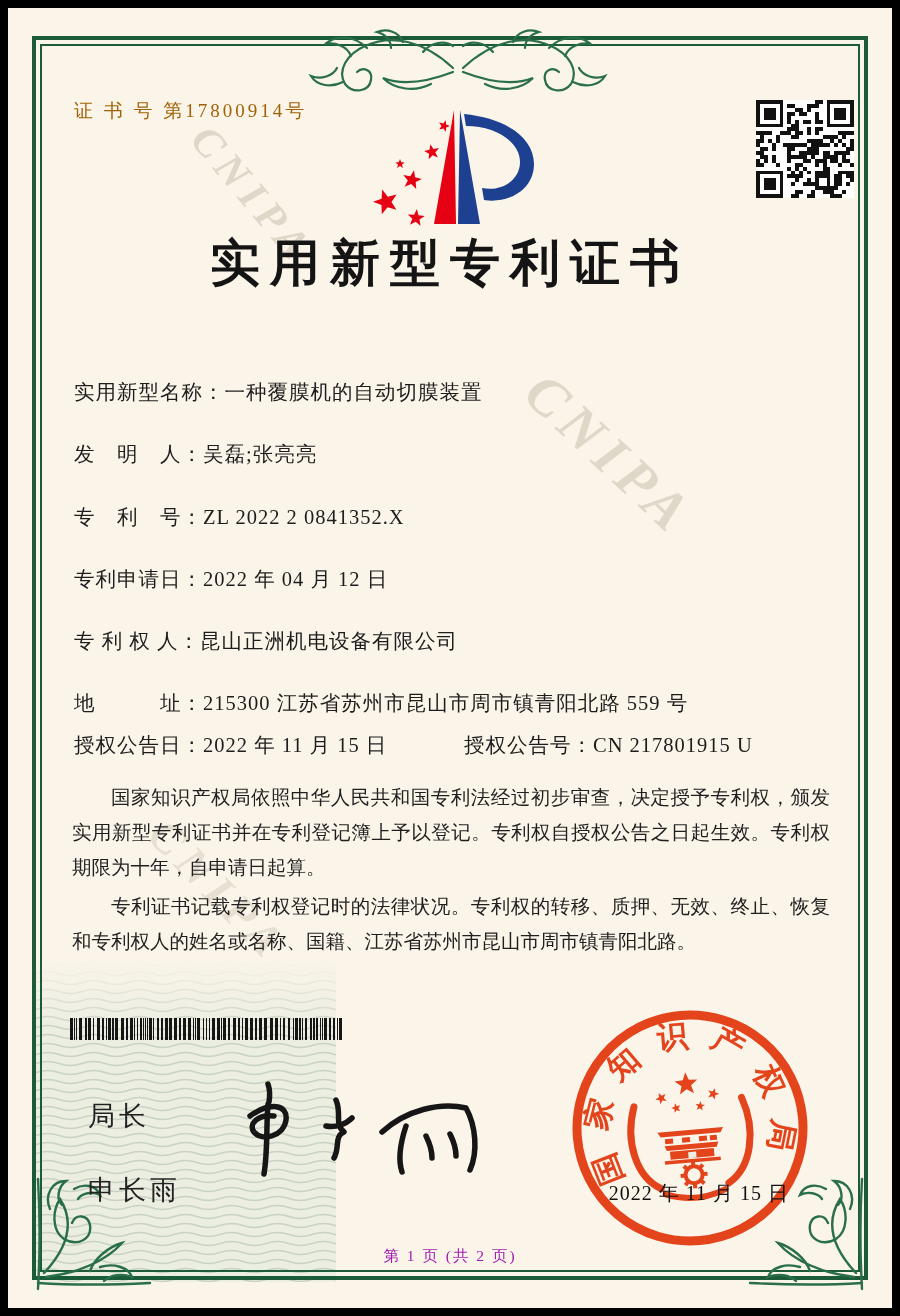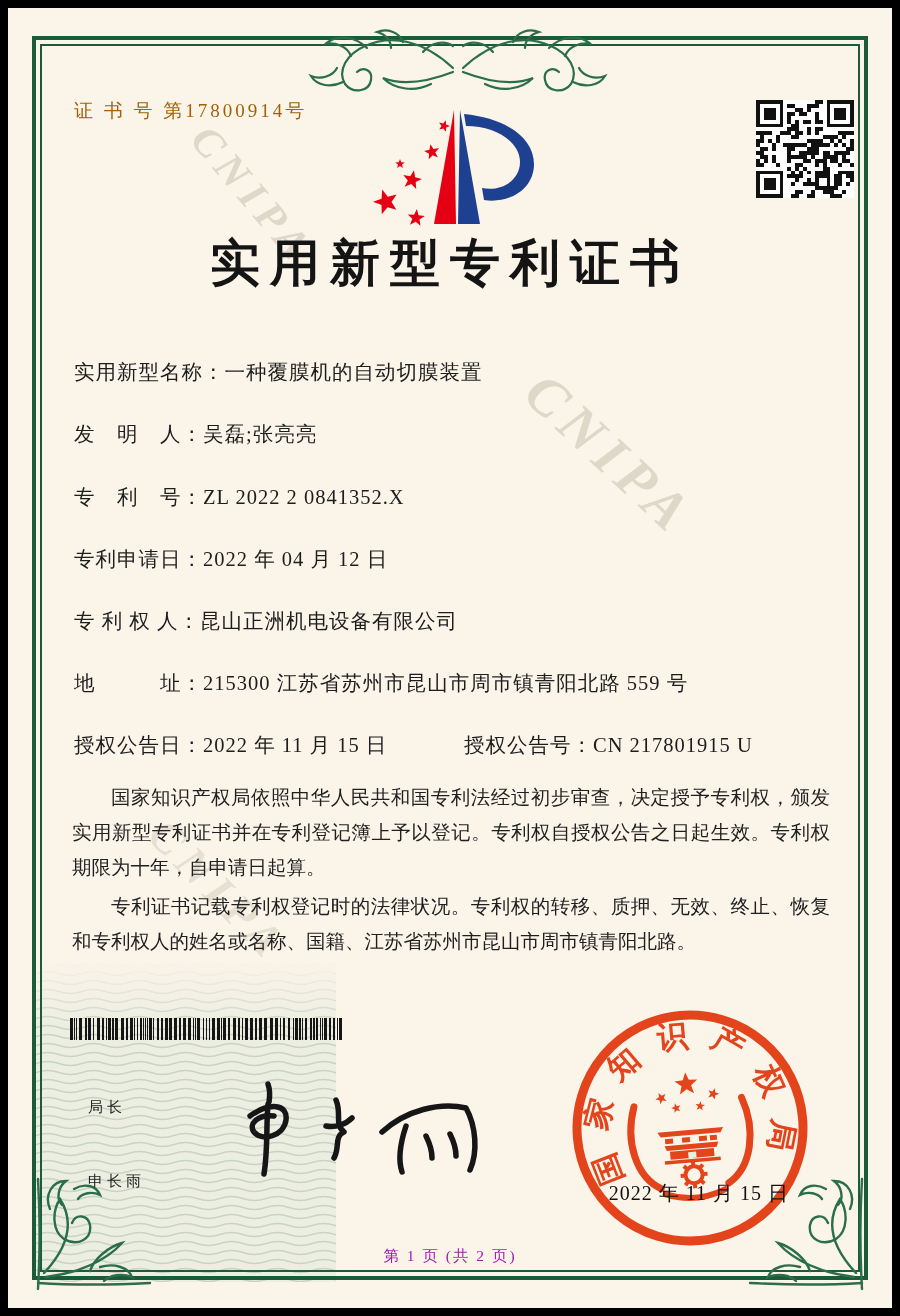--- a/index.html
+++ b/index.html
@@ -33,37 +33,37 @@
   .cert-no { position:absolute; left:66px; top:90px; font-size:19px; letter-spacing:3px;
     color:#a16207; z-index:4; }
   .logo { position:absolute; left:348px; top:96px; width:212px; height:126px; z-index:4; }
   .qr { position:absolute; left:748px; top:92px; width:98px; height:98px; z-index:4; background:#fff; }
   .title { position:absolute; left:0; right:0; top:222px; text-align:center;
     font-size:50px; font-weight:bold; letter-spacing:10px; color:#141414; z-index:4; }
 
   
   .field { position:absolute; left:66px; right:60px; font-size:20.5px; color:#1d1d1d;
     z-index:4; letter-spacing:1px; white-space:nowrap; }
-  .f-label { display:inline-block; }
+  .f-label { display:inline-block;margin-top:20px; }
   .f-value { display:inline-block; }
   .grant-row { display:flex;align-items:center; }
   .grant-left { flex:0 0 390px; }
 
   
   .paras { position:absolute; left:64px; width:758px; top:772px; z-index:4;
     font-size:19.5px; line-height:35px; color:#1f1f1f; text-align:justify; }
   .paras p { text-indent:2em; margin:0 0 4px 0; }
 
   
   .barcode { position:absolute; left:62px; top:1010px; width:278px; height:22px; z-index:4; }
   .seal { position:absolute; left:560px; top:998px; width:244px; height:244px; z-index:5;
     transform:rotate(-5deg); opacity:0.94; }
   .seal-date { position:absolute; left:566px; top:1172px; width:250px; text-align:center;
     font-size:20px; letter-spacing:1px; color:#111; z-index:6; }
-  .officer { position:absolute; left:80px; z-index:4; font-size:15px; letter-spacing:4px; color:#222; }
+  .officer { position:absolute; left:80px; z-index:4; font-size:27px; letter-spacing:4px; color:#222; }
   .officer-title { top:1090px; }
   .officer-name { top:1136px;margin-top:28px; }
   .signature { position:absolute; left:222px; top:1066px; width:255px; height:110px; z-index:4; }
   .footer { position:absolute; left:0; right:0; top:1238px; text-align:center;
     font-size:15.5px; letter-spacing:2px; color:#a21caf; z-index:4; }
 
   .flourish { position:absolute; z-index:4; pointer-events:none; }
   .fl-top { left:295px; top:14px; width:310px; height:88px; }
   .fl-bl { left:22px; top:1165px; width:125px; height:122px; }
   .fl-br { right:22px; top:1165px; width:125px; height:122px; transform:scaleX(-1); }

